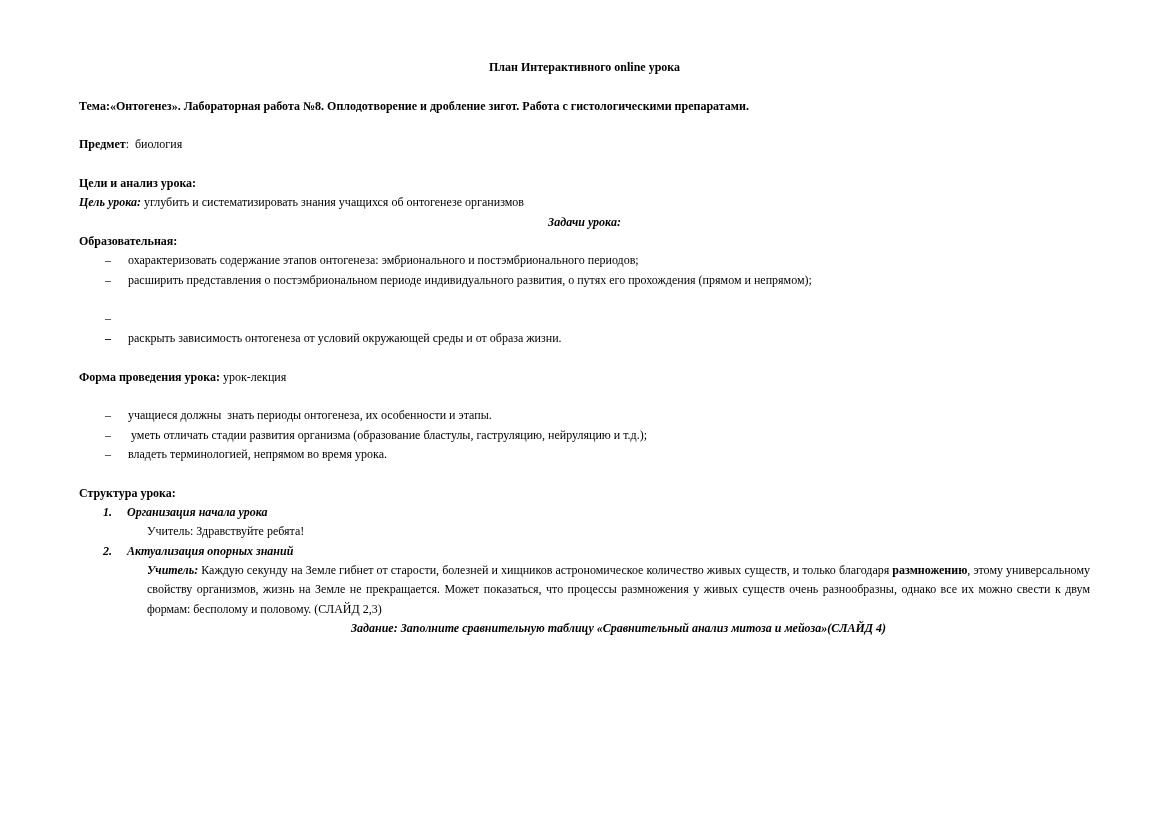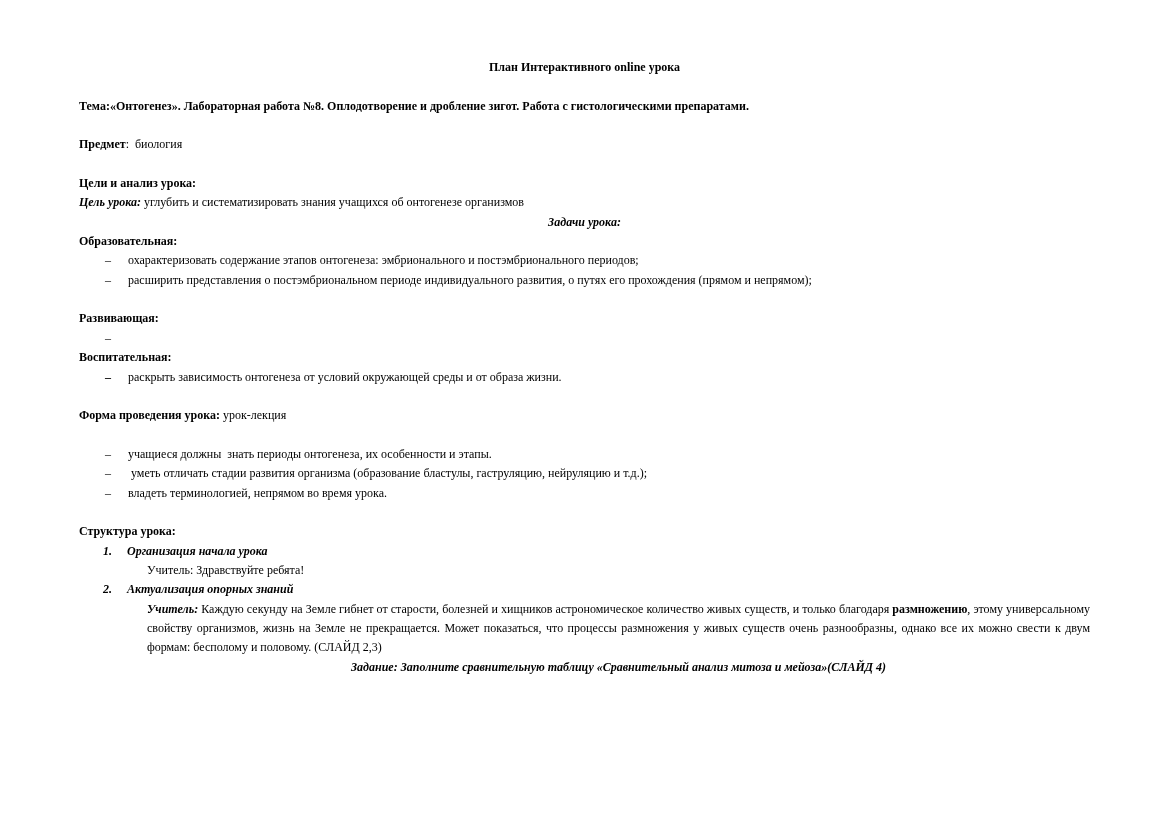--- a/index.html
+++ b/index.html
@@ -50,24 +50,22 @@
 
     <div class="line b">Цели и анализ урока:</div>
     <div class="line"><span class="bi">Цель урока:</span><span class="pre"> углубить и систематизировать знания учащихся об онтогенезе организмов</span></div>
     <div class="line bi">Задачи урока:</div>
 
     <div class="line b">Образовательная:</div>
     <div class="line bullet"><span class="dash">–</span><span class="pre">охарактеризовать содержание этапов онтогенеза: эмбрионального и постэмбрионального периодов;</span></div>
     <div class="line bullet"><span class="dash">–</span><span class="pre">расширить представления о постэмбриональном периоде индивидуального развития, о путях его прохождения (прямом и непрямом);</span></div>
     <div class="blank"></div>
 
-    <div class="line b">Развивающая:</div>
     <div class="line bullet"><span class="dash">–</span></div>
 
-    <div class="line b">Воспитательная:</div>
     <div class="line bullet"><span class="dash b">–</span><span class="pre">раскрыть зависимость онтогенеза от условий окружающей среды и от образа жизни.</span></div>
 
     <div class="blank"></div>
 
     <div class="line"><span class="b">Форма проведения урока:</span><span class="pre"> урок-лекция</span></div>
     <div class="blank"></div>
 
     <div class="line bullet"><span class="dash">–</span><span class="pre">учащиеся должны  знать периоды онтогенеза, их особенности и этапы.</span></div>
     <div class="line bullet"><span class="dash">–</span><span class="pre"> уметь отличать стадии развития организма (образование бластулы, гаструляцию, нейруляцию и т.д.);</span></div>
     <div class="line bullet"><span class="dash">–</span><span class="pre">владеть терминологией, непрямом во время урока.</span></div>

